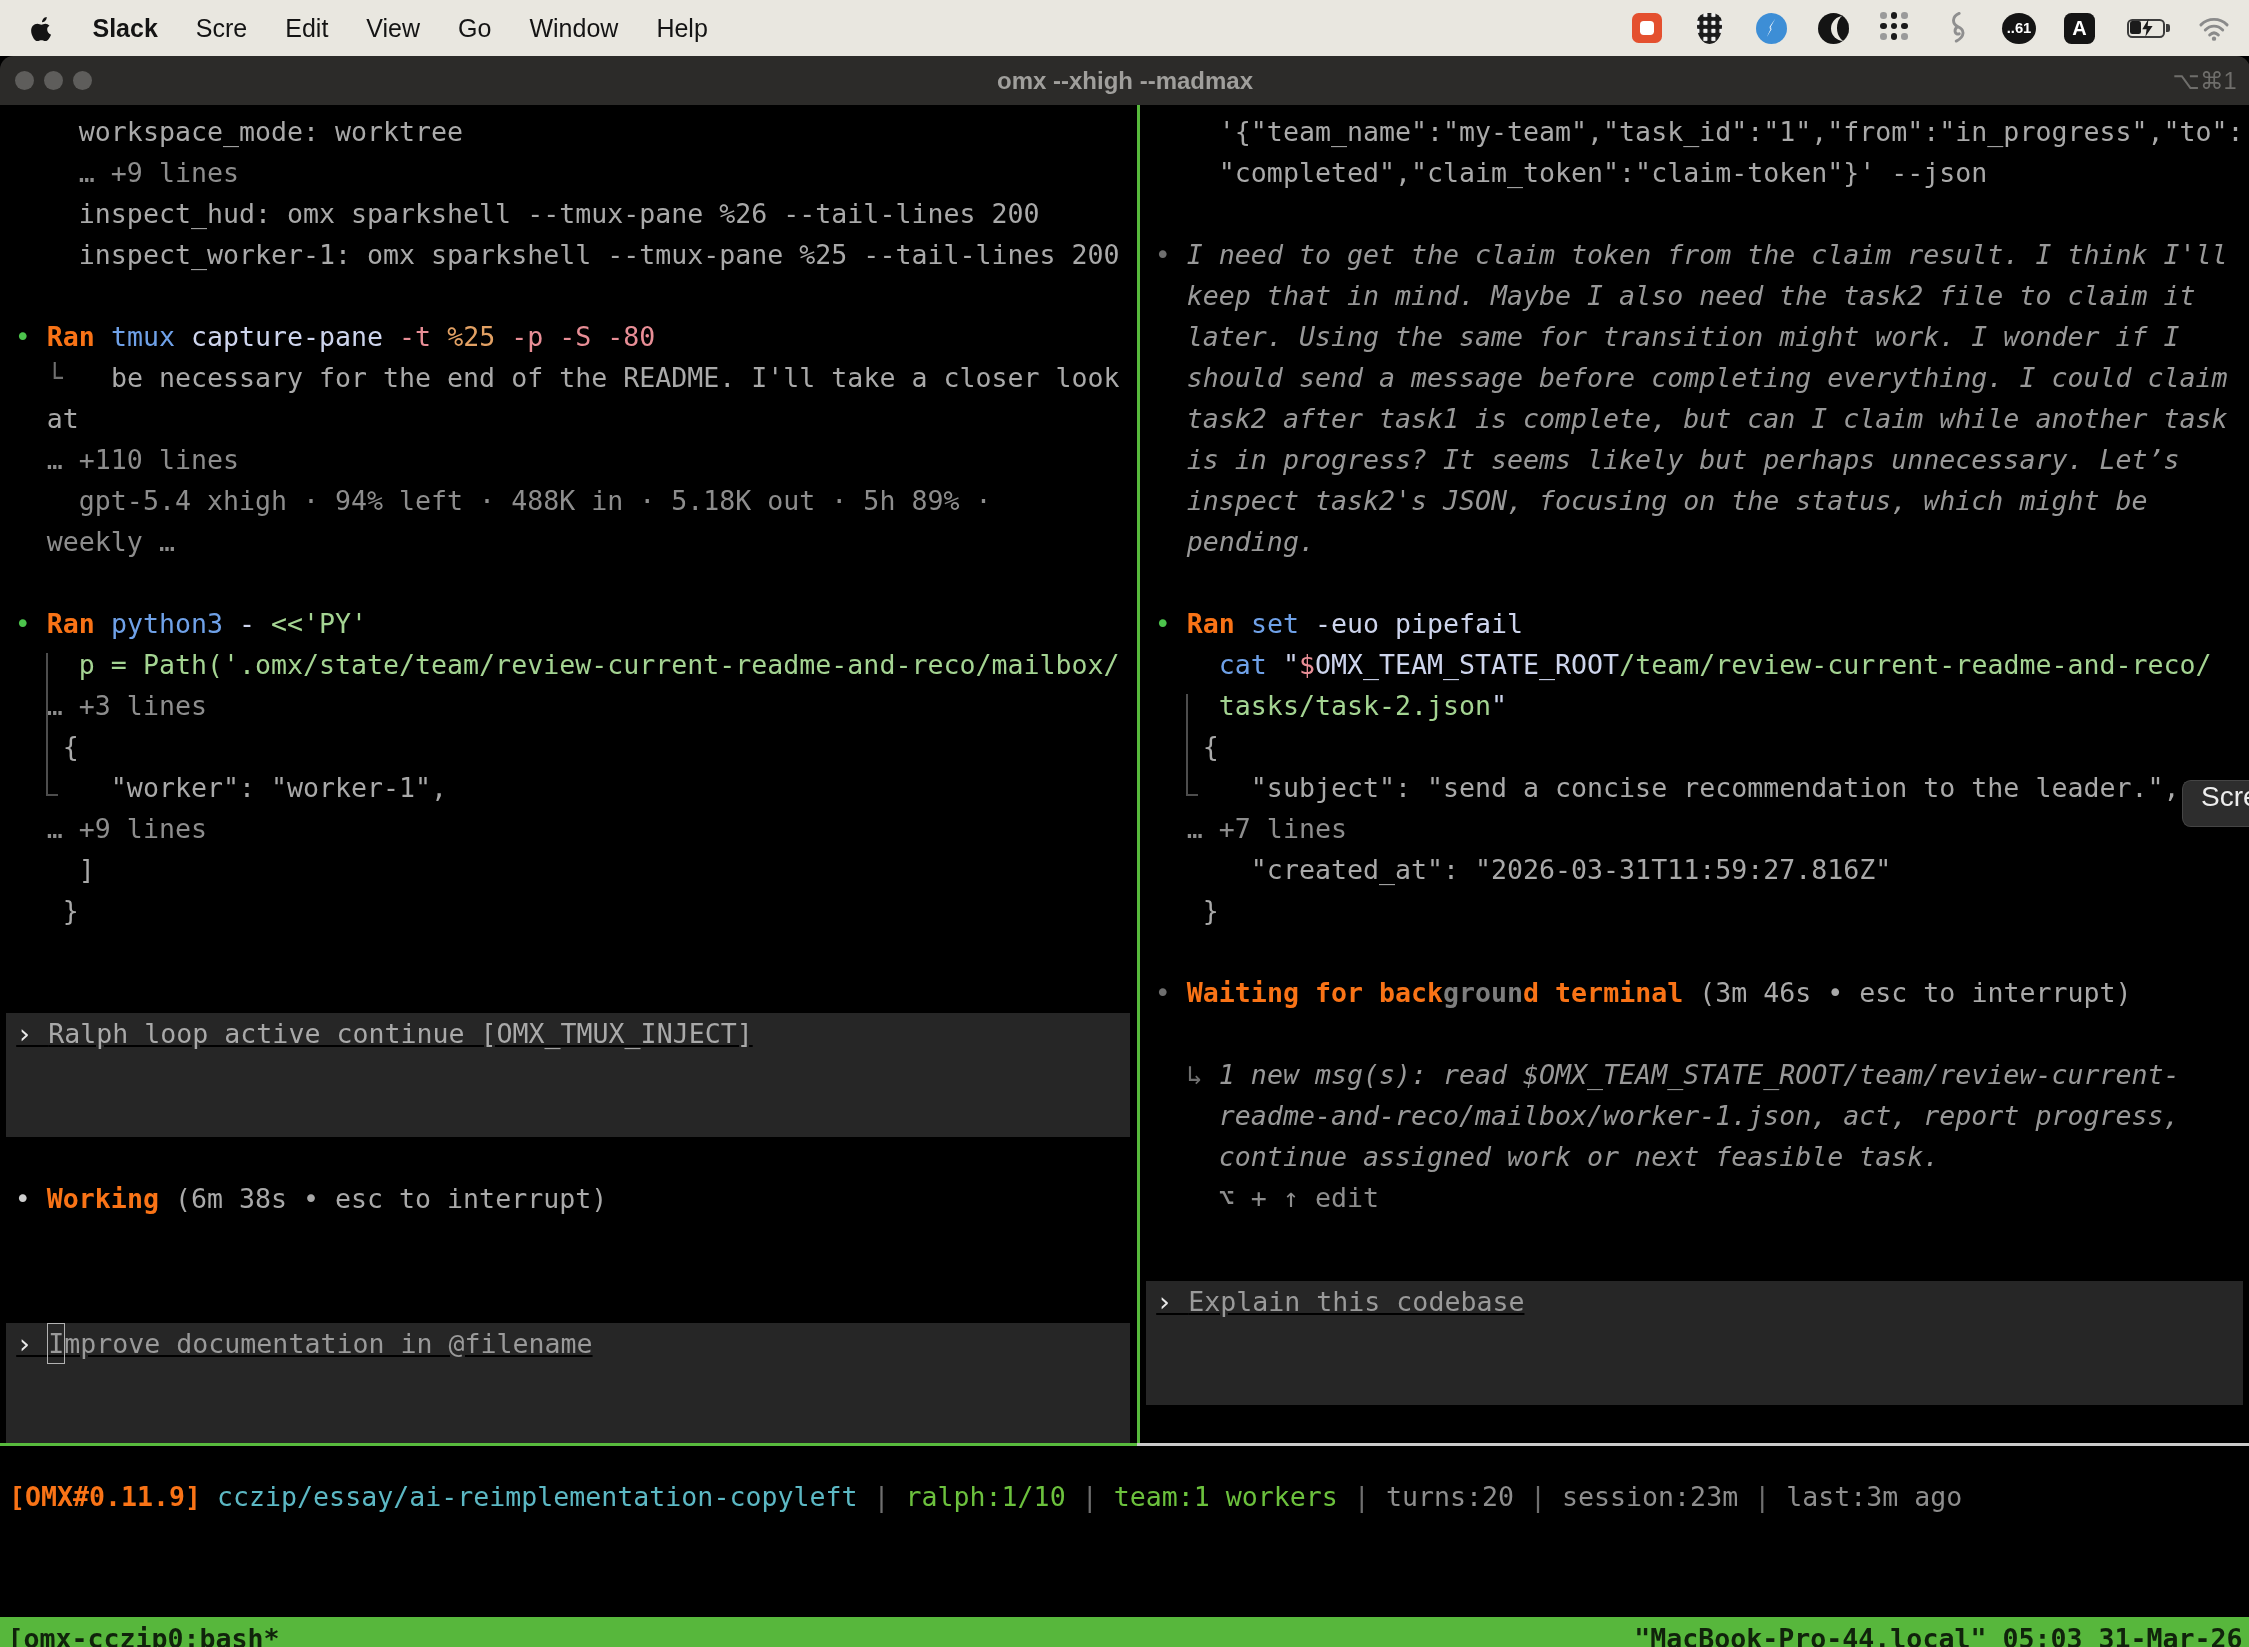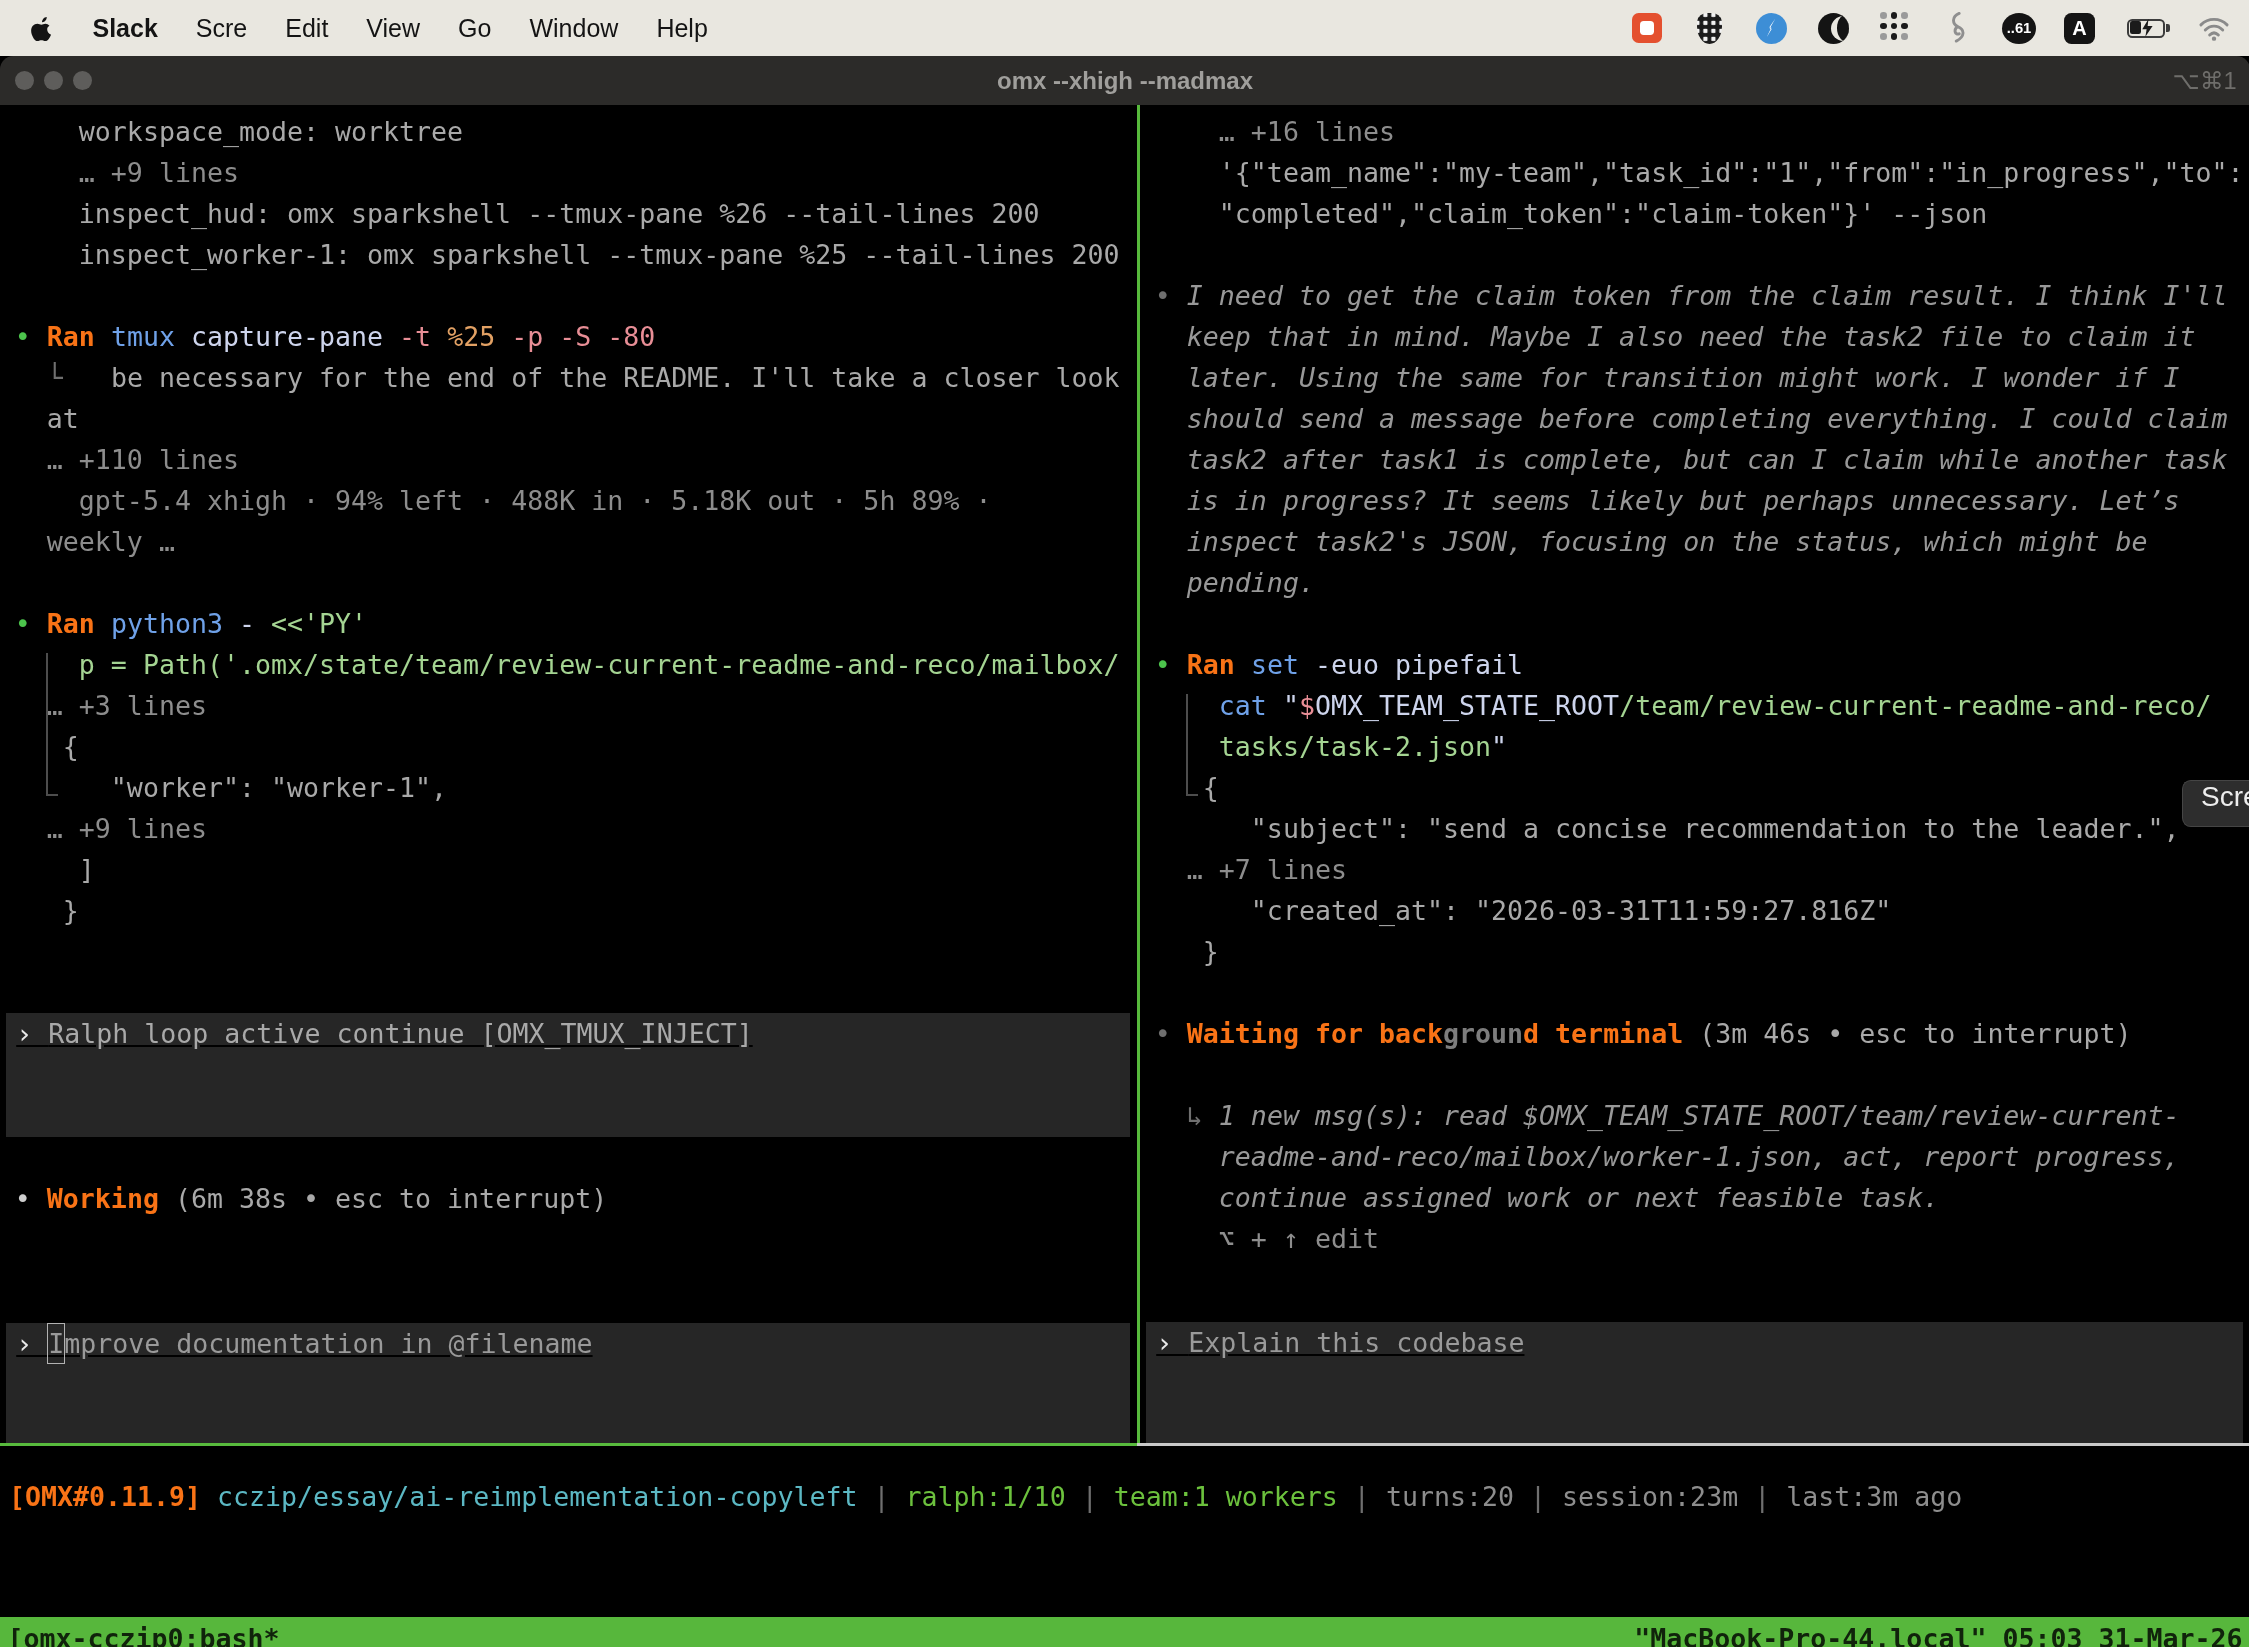--- a/index.html
+++ b/index.html
@@ -205,21 +205,20 @@
         <div class="tline"><span class="c-bw">• </span><span class="c-wb">Working</span><span class="c-gray"> (6m 38s • esc to interrupt)</span></div>
         <div class="tgap" style="height: 63px;"></div>
         <div class="tband">
           <div class="tline"><span class="c-wht">› </span><span class="c-cur">I</span><span class="c-ph">mprove documentation in @filename</span></div>
         </div>
         <div class="guide-v" style="left: 46px; top: 548px; height: 142px;"></div>
         <div class="guide-h" style="left: 46px; top: 689px;"></div>
       </div>
     <div class="vdivider"></div>
     <div class="pane pane-right" id="right-pane">
-        <div class="tline"><span class="c-dim">    … +16 lines</span></div>
         <div class="tline"><span class="c-gray">    '{"team_name":"my-team","task_id":"1","from":"in_progress","to":</span></div>
         <div class="tline"><span class="c-gray">    "completed","claim_token":"claim-token"}' --json</span></div>
         <div class="tgap" style="height: 41px;"></div>
         <div class="tline"><span class="c-drk">• </span><span class="c-it">I need to get the claim token from the claim result. I think I'll</span></div>
         <div class="tline"><span class="c-it">  keep that in mind. Maybe I also need the task2 file to claim it</span></div>
         <div class="tline"><span class="c-it">  later. Using the same for transition might work. I wonder if I</span></div>
         <div class="tline"><span class="c-it">  should send a message before completing everything. I could claim</span></div>
         <div class="tline"><span class="c-it">  task2 after task1 is complete, but can I claim while another task</span></div>
         <div class="tline"><span class="c-it">  is in progress? It seems likely but perhaps unnecessary. Let’s</span></div>
         <div class="tline"><span class="c-it">  inspect task2's JSON, focusing on the status, which might be</span></div>

